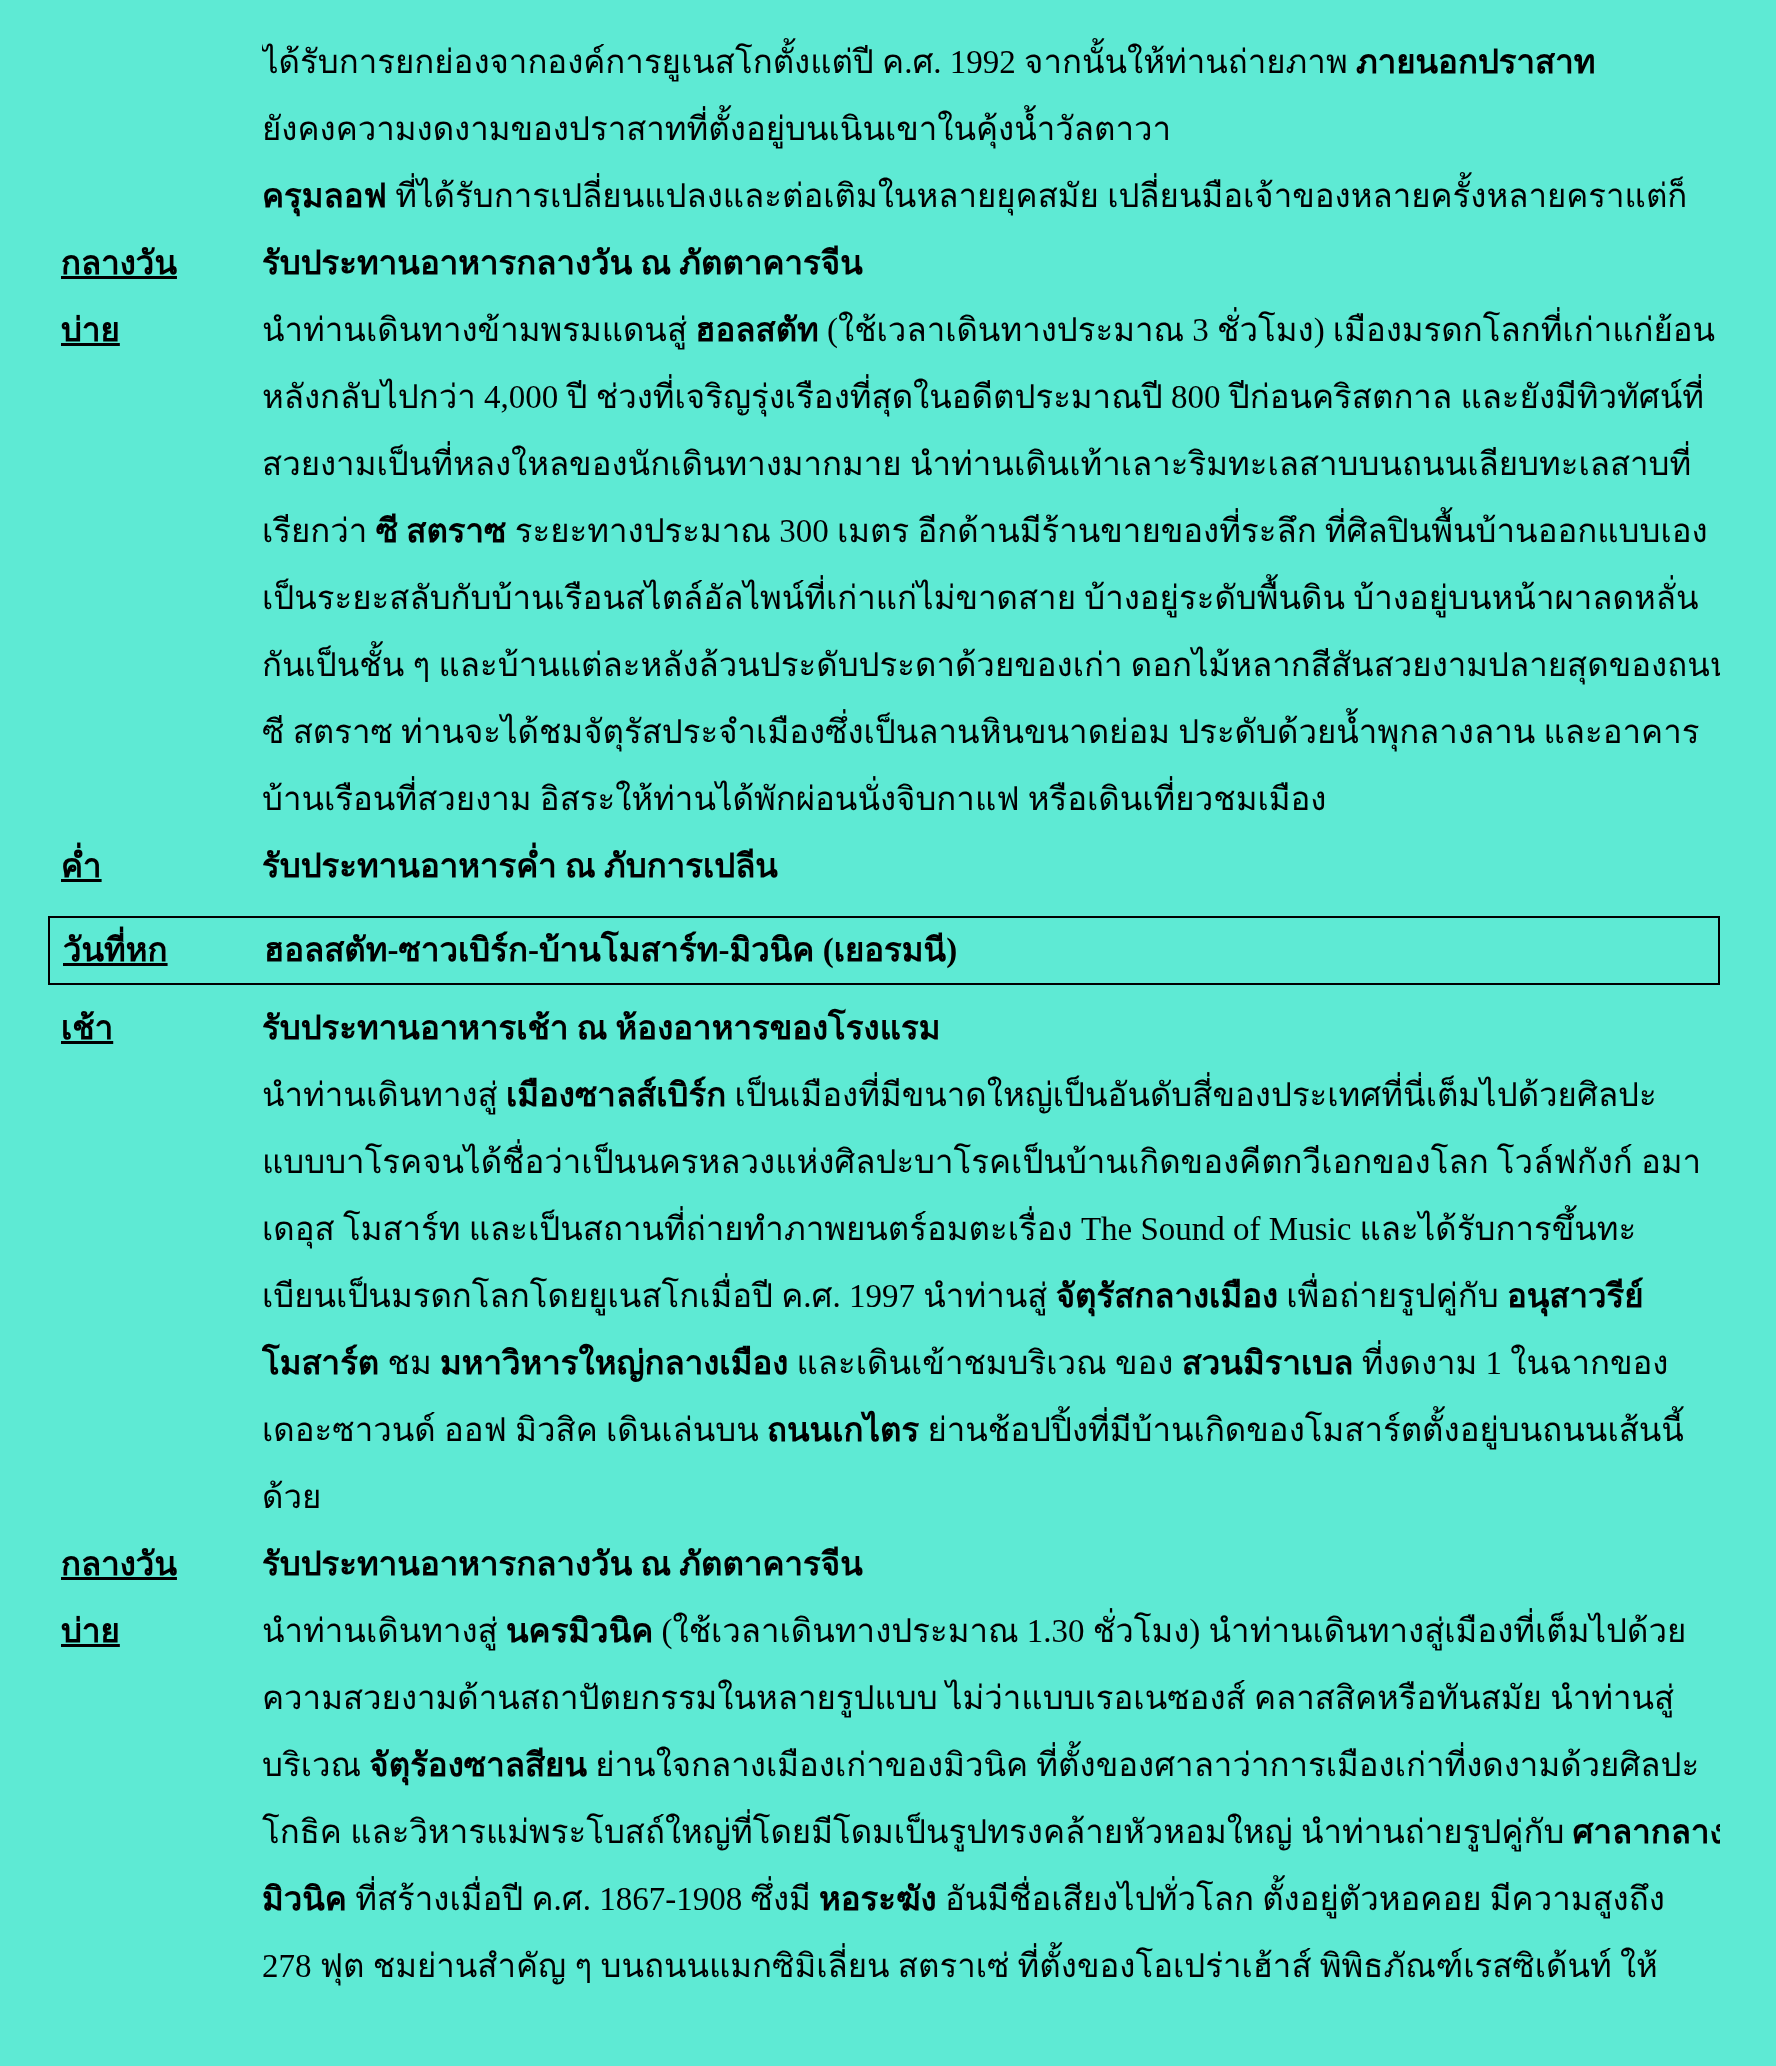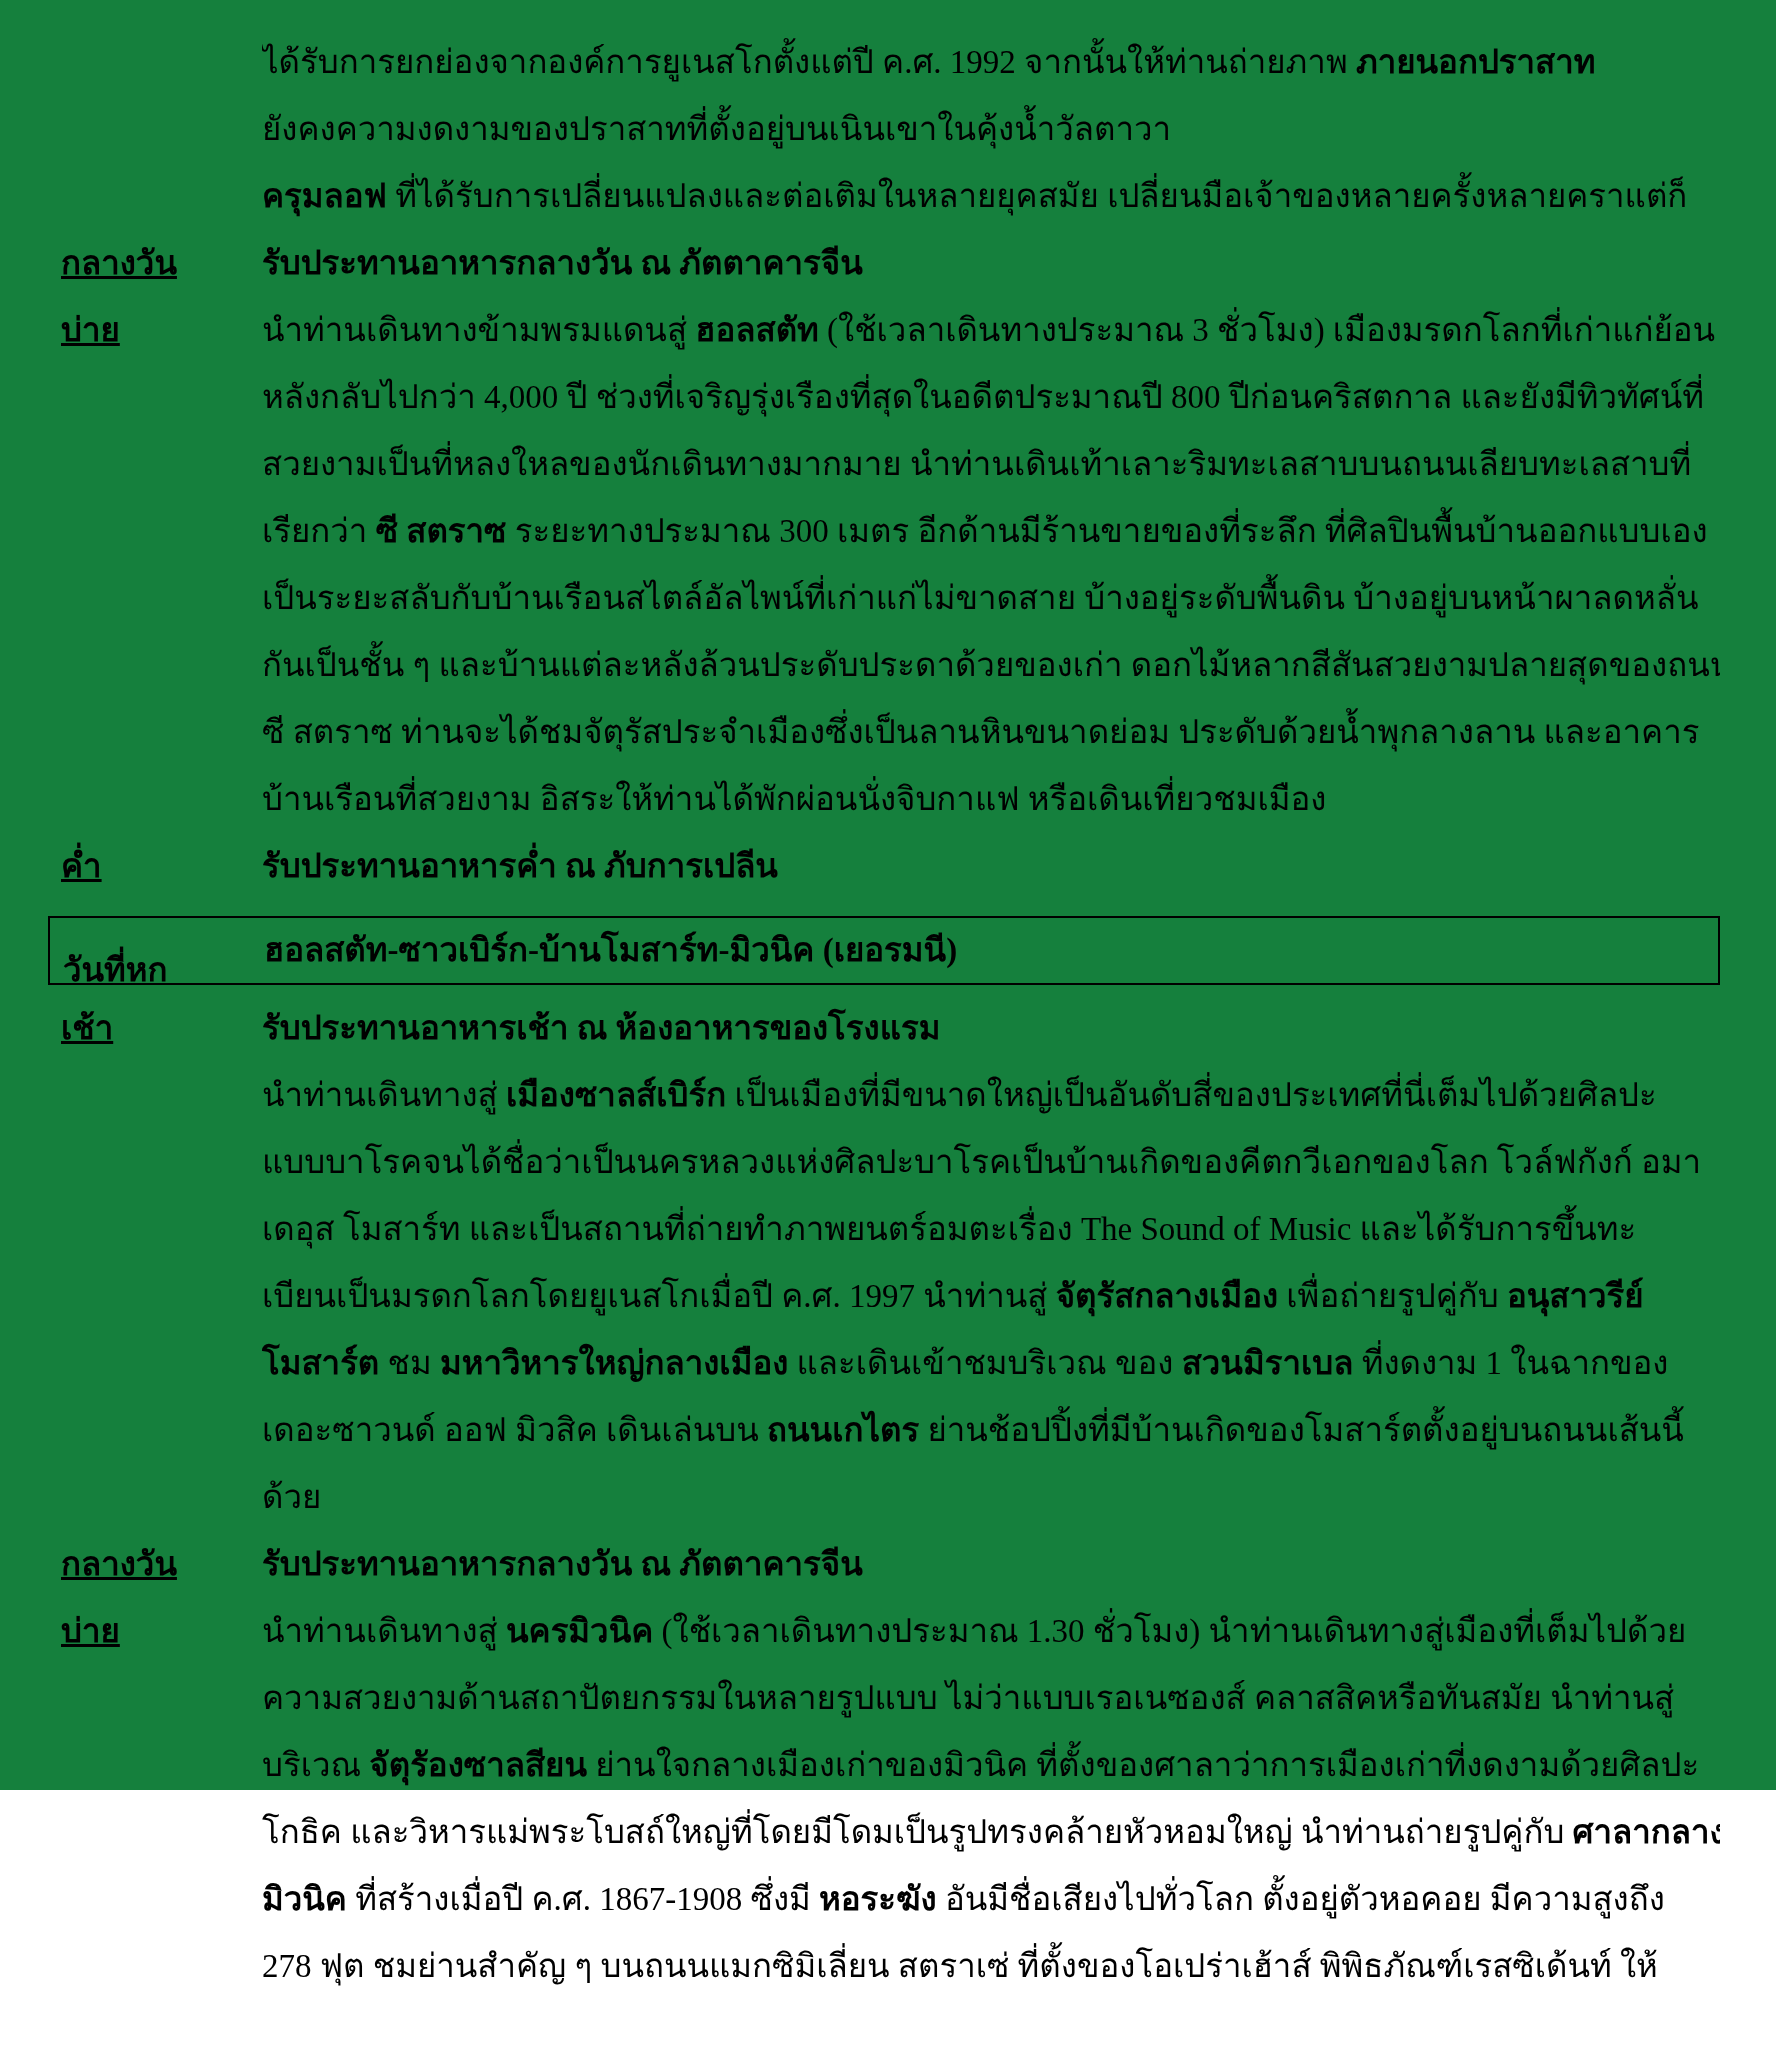--- a/index.html
+++ b/index.html
@@ -10,23 +10,23 @@
   body {
     width: 1776px;
     height: 2066px;
     overflow: hidden;
     color: #000000;
     font-family: "Liberation Serif", serif;
   }
   .page {
     box-sizing: border-box;
     width: 1776px;
-    height: 1790px;
+    height: 2066px;
     padding: 29px 56px 0 61px;
-    background: #15803d;
+    background: #5eead4;
   }
   .row {
     display: flex;
     align-items: flex-start;
     height: 67px;
     line-height: 67px;
     font-size: 33px;
     white-space: nowrap;
   }
   .label {
@@ -46,21 +46,21 @@
     border: 2.1px solid #000000;
     margin: 15.8px 0 10px -13px;
     padding-left: 13px;
     height: 69px;
     line-height: 64px;
     display: flex;
     font-size: 33px;
     white-space: nowrap;
     overflow: hidden;
   }
-  .daybox .label { flex: 0 0 201px; width: 201px; margin-top: 20px; }
+  .daybox .label { flex: 0 0 201px; width: 201px; }
 </style>
 </head>
 <body>
 
 <div class="page">
   <div id="lines-root">
       <div class="row">
         <span class="label"></span>
         <div class="content"><span>ได้รับการยกย่องจากองค์การยูเนสโกตั้งแต่ปี ค.ศ. 1992 จากนั้นให้ท่านถ่ายภาพ </span><span class="b">ภายนอกปราสาท</span></div>
       </div>

